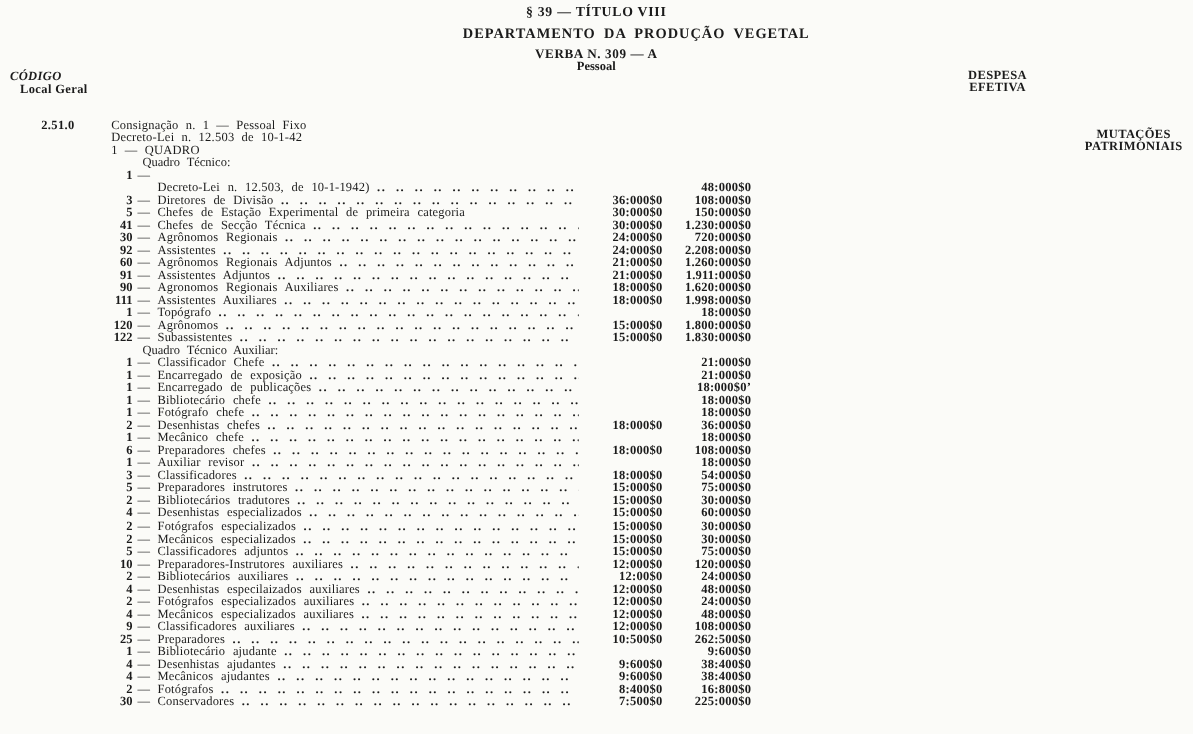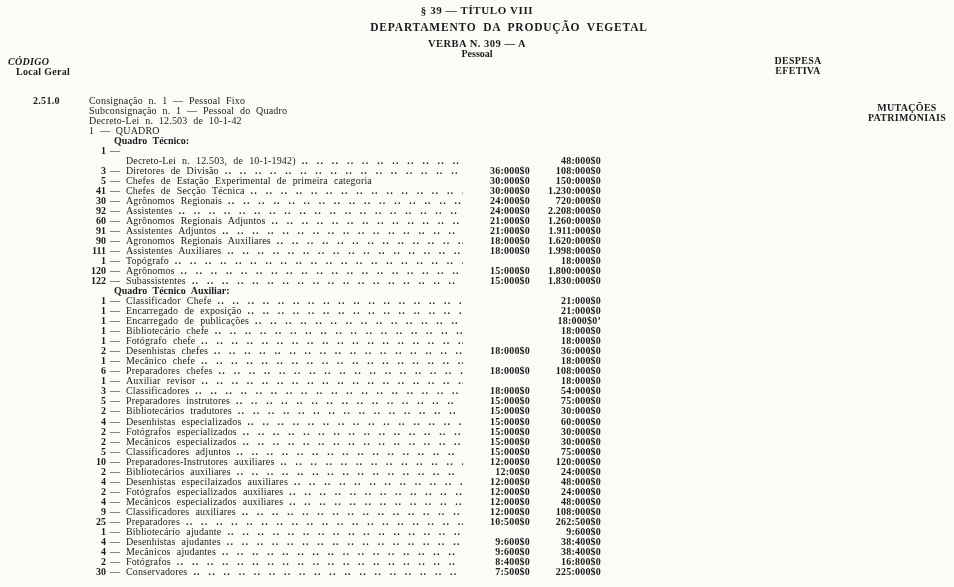--- a/index.html
+++ b/index.html
@@ -25,21 +25,21 @@
   .code-head-1{position:absolute;top:56px;left:8px;font-style:italic;}
   .code-head-2{position:absolute;top:66px;left:16px;}
   .despesa-head{position:absolute;top:56px;left:758px;width:80px;text-align:center;line-height:10px;}
   .mutacoes-head{position:absolute;top:56px;left:860px;width:94px;text-align:center;line-height:10px;margin-top:47px;}
 
   
   .doc-body{position:absolute;top:96px;left:0;width:954px;}
   .line{position:relative;height:10.03px;font-size:10px;line-height:10px;white-space:nowrap;}
   .code{position:absolute;left:33px;font-weight:bold;letter-spacing:.3px;}
   .intro{position:absolute;left:89px;word-spacing:3px;letter-spacing:.2px;}
-  .section-title{position:absolute;left:114px;font-weight:bold;word-spacing:3px;}
+  .section-title{position:absolute;left:114px;font-weight:normal;word-spacing:3px;}
   .qty{position:absolute;left:28px;width:78px;text-align:right;font-weight:bold;}
   .dash{position:absolute;left:110px;}
   .label-wrap{position:absolute;left:126px;width:337px;display:flex;}
   .label{white-space:nowrap;word-spacing:3.5px;letter-spacing:.15px;}
   .leader{flex:1 1 auto;min-width:0;overflow:hidden;white-space:nowrap;font-weight:bold;letter-spacing:1.2px;word-spacing:4px;padding-left:6px;}
   .unit{position:absolute;left:425px;width:105px;text-align:right;font-weight:bold;letter-spacing:.2px;}
   .amount{position:absolute;left:468px;width:133px;text-align:right;font-weight:bold;letter-spacing:.2px;}
 </style>
 </head>
 <body>
@@ -65,23 +65,20 @@
     <div>MUTAÇÕES</div>
     <div>PATRIMONIAIS</div>
   </div>
 
   <div class="doc-body">
       <div class="line code-line">
         <span class="code">2.51.0</span>
         <span class="intro">Consignação n. 1 — Pessoal Fixo</span>
       </div>
       <div class="line plain">
-        <span class="intro">Subconsignação n. 1 — Pessoal do Quadro</span>
-      </div>
-      <div class="line plain">
         <span class="intro">Decreto-Lei n. 12.503 de 10-1-42</span>
       </div>
       <div class="line plain">
         <span class="intro">1 — QUADRO</span>
       </div>
       <div class="line section">
         <span class="section-title">Quadro Técnico:</span>
       </div>
       <div class="line item">
         <span class="qty">1</span>

